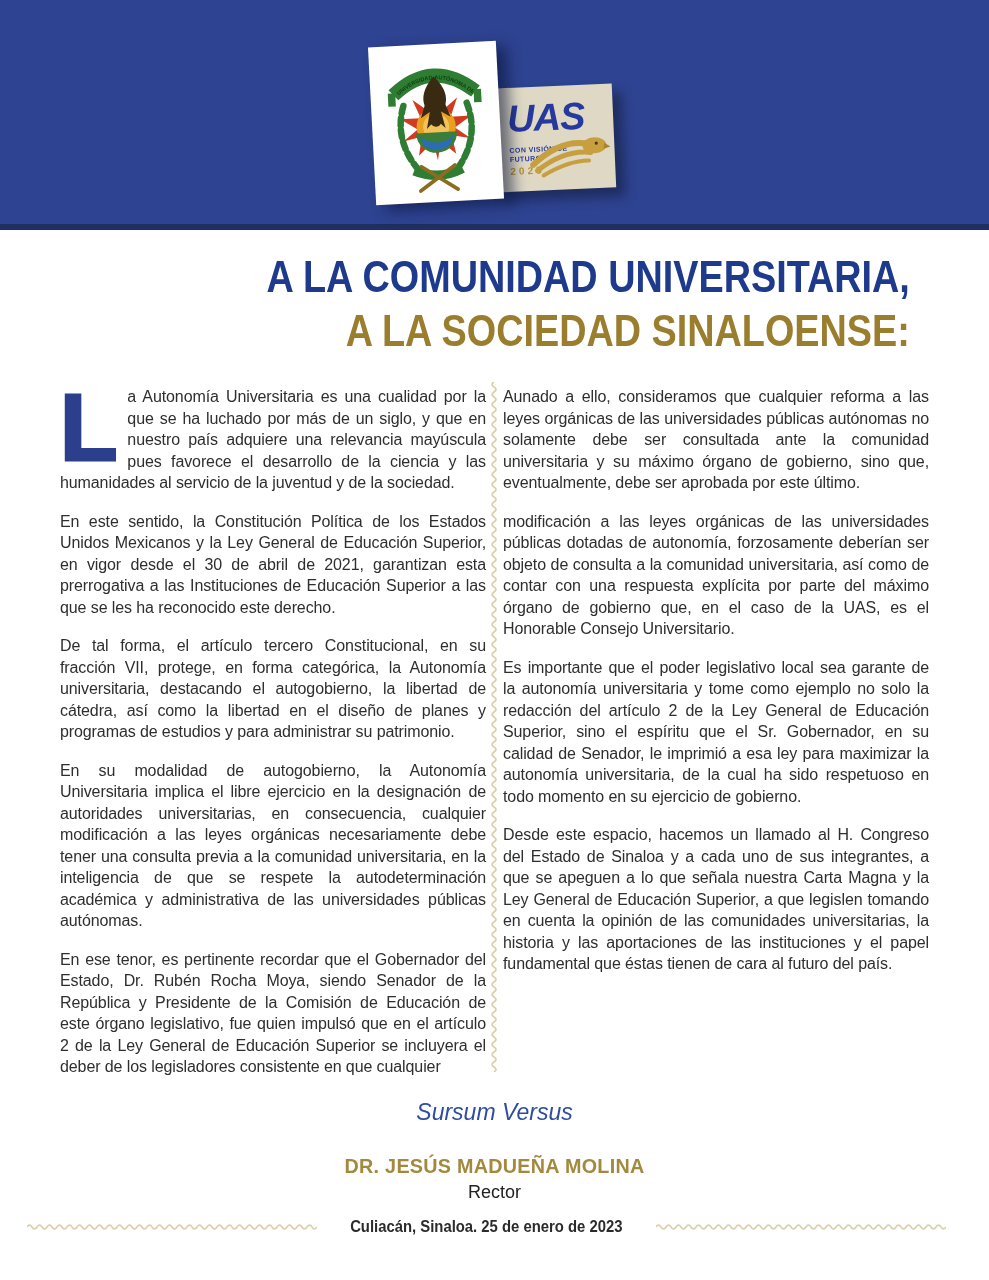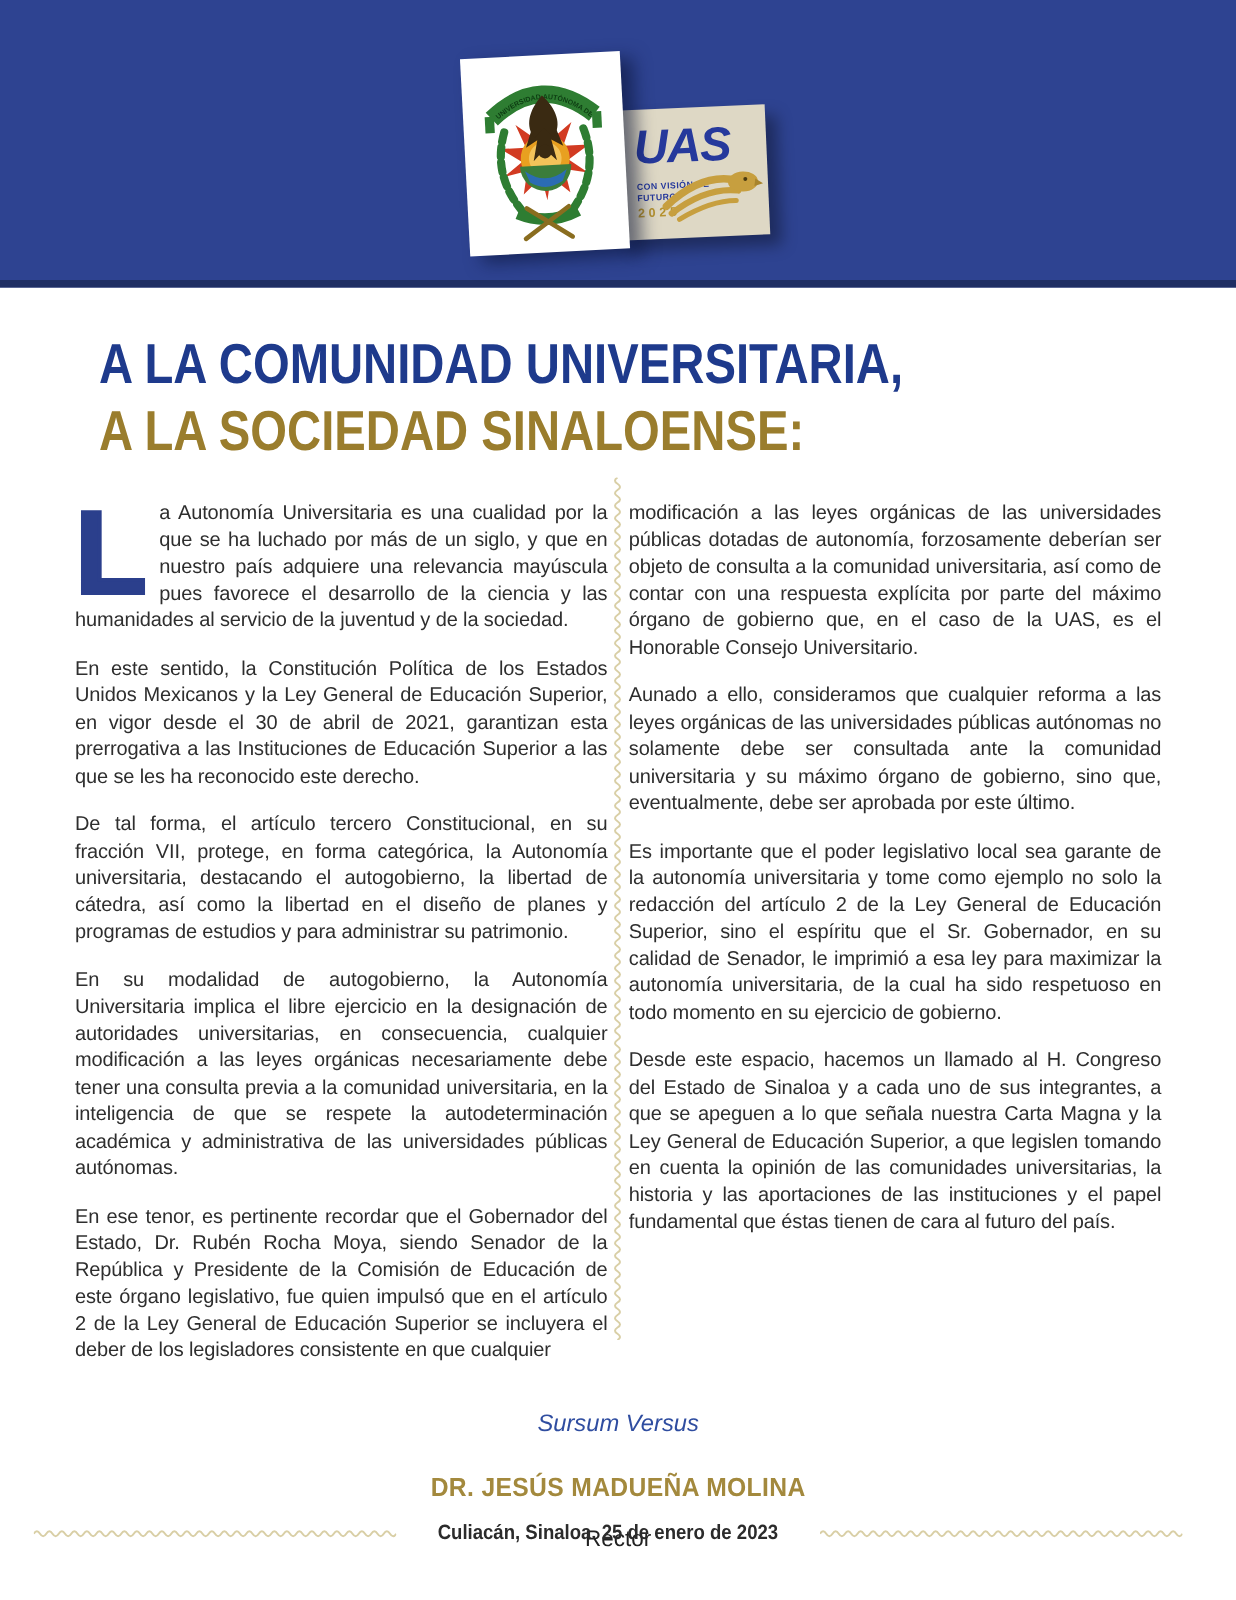--- a/index.html
+++ b/index.html
@@ -35,21 +35,21 @@
     position:absolute;left:15px;top:58px;
     color:#26399c;font-weight:bold;font-size:7px;line-height:9px;letter-spacing:.4px;
   }
   .uas-year{
     position:absolute;left:15px;top:78px;
     color:#b5922f;font-weight:bold;font-size:10px;letter-spacing:3px;
   }
   .uas-eagle{position:absolute;left:34px;top:44px;}
 
   
-  .title-block{margin-top:34px;text-align:left;}
+  .title-block{margin-top:20px;text-align:right;}
   .title-line{
     font-weight:bold;font-size:45px;line-height:1.2;
     transform:scaleX(.84);transform-origin:center;white-space:nowrap;
   }
   .title-line1{color:#1e3a8c;}
   .title-line2{color:#9a7d2d;}
 
   
   .columns{
     display:flex;justify-content:space-between;
@@ -65,26 +65,26 @@
     font-size:94px;line-height:74px;margin:5px 10px 0 0;
     -webkit-text-stroke:3px #2b3f8c;
   }
   .divider-squiggle{
     position:absolute;left:489px;top:382px;z-index:0;
   }
   .squiggle path{stroke:#d9cfa6;fill:none;stroke-width:1.6;}
 
   
   .closing{text-align:center;}
-  .motto{color:#2f4da0;font-style:italic;font-size:19px;margin-top:20px;}
+  .motto{color:#2f4da0;font-style:italic;font-size:23px;margin-top:4px;}
   .signatory{
     color:#a3893d;font-weight:bold;font-size:21px;margin-top:28px;
     letter-spacing:.3px;transform:scaleX(.94);transform-origin:center;
   }
-  .role{color:#222222;font-size:18px;margin-top:18px;}
+  .role{color:#222222;font-size:18px;margin-top:4px;}
 
   
   .dateline-row{
     position:absolute;left:0;right:16px;bottom:44px;
     display:flex;align-items:center;justify-content:center;gap:18px;
   }
   .dateline{
     font-weight:bold;font-size:16.5px;color:#2b2b2b;
     display:inline-block;transform:scaleX(.9);white-space:nowrap;
   }
@@ -164,22 +164,22 @@
     <div class="col">
       <p>
         <span class="dropcap">L</span><span>a Autonomía Universitaria es una cualidad por la que se ha luchado por más de un siglo, y que en nuestro país adquiere una relevancia mayúscula pues favorece el desarrollo de la ciencia y las humanidades al servicio de la juventud y de la sociedad.</span>
       </p>
       <p>En este sentido, la Constitución Política de los Estados Unidos Mexicanos y la Ley General de Educación Superior, en vigor desde el 30 de abril de 2021, garantizan esta prerrogativa a las Instituciones de Educación Superior a las que se les ha reconocido este derecho.</p>
       <p>De tal forma, el artículo tercero Constitucional, en su fracción VII, protege, en forma categórica, la Autonomía universitaria, destacando el autogobierno, la libertad de cátedra, así como la libertad en el diseño de planes y programas de estudios y para administrar su patrimonio.</p>
       <p>En su modalidad de autogobierno, la Autonomía Universitaria implica el libre ejercicio en la designación de autoridades universitarias, en consecuencia, cualquier modificación a las leyes orgánicas necesariamente debe tener una consulta previa a la comunidad universitaria, en la inteligencia de que se respete la autodeterminación académica y administrativa de las universidades públicas autónomas.</p>
       <p>En ese tenor, es pertinente recordar que el Gobernador del Estado, Dr. Rubén Rocha Moya, siendo Senador de la República y Presidente de la Comisión de Educación de este órgano legislativo, fue quien impulsó que en el artículo 2 de la Ley General de Educación Superior se incluyera el deber de los legisladores consistente en que cualquier</p>
     </div>
     <div class="col">
+      <p>Aunado a ello, consideramos que cualquier reforma a las leyes orgánicas de las universidades públicas autónomas no solamente debe ser consultada ante la comunidad universitaria y su máximo órgano de gobierno, sino que, eventualmente, debe ser aprobada por este último.</p>
       <p>modificación a las leyes orgánicas de las universidades públicas dotadas de autonomía, forzosamente deberían ser objeto de consulta a la comunidad universitaria, así como de contar con una respuesta explícita por parte del máximo órgano de gobierno que, en el caso de la UAS, es el Honorable Consejo Universitario.</p>
-      <p>Aunado a ello, consideramos que cualquier reforma a las leyes orgánicas de las universidades públicas autónomas no solamente debe ser consultada ante la comunidad universitaria y su máximo órgano de gobierno, sino que, eventualmente, debe ser aprobada por este último.</p>
       <p>Es importante que el poder legislativo local sea garante de la autonomía universitaria y tome como ejemplo no solo la redacción del artículo 2 de la Ley General de Educación Superior, sino el espíritu que el Sr. Gobernador, en su calidad de Senador, le imprimió a esa ley para maximizar la autonomía universitaria, de la cual ha sido respetuoso en todo momento en su ejercicio de gobierno.</p>
       <p>Desde este espacio, hacemos un llamado al H. Congreso del Estado de Sinaloa y a cada uno de sus integrantes, a que se apeguen a lo que señala nuestra Carta Magna y la Ley General de Educación Superior, a que legislen tomando en cuenta la opinión de las comunidades universitarias, la historia y las aportaciones de las instituciones y el papel fundamental que éstas tienen de cara al futuro del país.</p>
     </div>
   </div>
 
   <svg class="divider-squiggle squiggle" width="10" height="690">
     <path d="M5 0 Q 1 2.5 5 5 Q 9 7.5 5 10 Q 1 12.5 5 15 Q 9 17.5 5 20 Q 1 22.5 5 25 Q 9 27.5 5 30 Q 1 32.5 5 35 Q 9 37.5 5 40 Q 1 42.5 5 45 Q 9 47.5 5 50 Q 1 52.5 5 55 Q 9 57.5 5 60 Q 1 62.5 5 65 Q 9 67.5 5 70 Q 1 72.5 5 75 Q 9 77.5 5 80 Q 1 82.5 5 85 Q 9 87.5 5 90 Q 1 92.5 5 95 Q 9 97.5 5 100 Q 1 102.5 5 105 Q 9 107.5 5 110 Q 1 112.5 5 115 Q 9 117.5 5 120 Q 1 122.5 5 125 Q 9 127.5 5 130 Q 1 132.5 5 135 Q 9 137.5 5 140 Q 1 142.5 5 145 Q 9 147.5 5 150 Q 1 152.5 5 155 Q 9 157.5 5 160 Q 1 162.5 5 165 Q 9 167.5 5 170 Q 1 172.5 5 175 Q 9 177.5 5 180 Q 1 182.5 5 185 Q 9 187.5 5 190 Q 1 192.5 5 195 Q 9 197.5 5 200 Q 1 202.5 5 205 Q 9 207.5 5 210 Q 1 212.5 5 215 Q 9 217.5 5 220 Q 1 222.5 5 225 Q 9 227.5 5 230 Q 1 232.5 5 235 Q 9 237.5 5 240 Q 1 242.5 5 245 Q 9 247.5 5 250 Q 1 252.5 5 255 Q 9 257.5 5 260 Q 1 262.5 5 265 Q 9 267.5 5 270 Q 1 272.5 5 275 Q 9 277.5 5 280 Q 1 282.5 5 285 Q 9 287.5 5 290 Q 1 292.5 5 295 Q 9 297.5 5 300 Q 1 302.5 5 305 Q 9 307.5 5 310 Q 1 312.5 5 315 Q 9 317.5 5 320 Q 1 322.5 5 325 Q 9 327.5 5 330 Q 1 332.5 5 335 Q 9 337.5 5 340 Q 1 342.5 5 345 Q 9 347.5 5 350 Q 1 352.5 5 355 Q 9 357.5 5 360 Q 1 362.5 5 365 Q 9 367.5 5 370 Q 1 372.5 5 375 Q 9 377.5 5 380 Q 1 382.5 5 385 Q 9 387.5 5 390 Q 1 392.5 5 395 Q 9 397.5 5 400 Q 1 402.5 5 405 Q 9 407.5 5 410 Q 1 412.5 5 415 Q 9 417.5 5 420 Q 1 422.5 5 425 Q 9 427.5 5 430 Q 1 432.5 5 435 Q 9 437.5 5 440 Q 1 442.5 5 445 Q 9 447.5 5 450 Q 1 452.5 5 455 Q 9 457.5 5 460 Q 1 462.5 5 465 Q 9 467.5 5 470 Q 1 472.5 5 475 Q 9 477.5 5 480 Q 1 482.5 5 485 Q 9 487.5 5 490 Q 1 492.5 5 495 Q 9 497.5 5 500 Q 1 502.5 5 505 Q 9 507.5 5 510 Q 1 512.5 5 515 Q 9 517.5 5 520 Q 1 522.5 5 525 Q 9 527.5 5 530 Q 1 532.5 5 535 Q 9 537.5 5 540 Q 1 542.5 5 545 Q 9 547.5 5 550 Q 1 552.5 5 555 Q 9 557.5 5 560 Q 1 562.5 5 565 Q 9 567.5 5 570 Q 1 572.5 5 575 Q 9 577.5 5 580 Q 1 582.5 5 585 Q 9 587.5 5 590 Q 1 592.5 5 595 Q 9 597.5 5 600 Q 1 602.5 5 605 Q 9 607.5 5 610 Q 1 612.5 5 615 Q 9 617.5 5 620 Q 1 622.5 5 625 Q 9 627.5 5 630 Q 1 632.5 5 635 Q 9 637.5 5 640 Q 1 642.5 5 645 Q 9 647.5 5 650 Q 1 652.5 5 655 Q 9 657.5 5 660 Q 1 662.5 5 665 Q 9 667.5 5 670 Q 1 672.5 5 675 Q 9 677.5 5 680 Q 1 682.5 5 685 Q 9 687.5 5 690"></path>
   </svg>
 
   <div class="closing">

